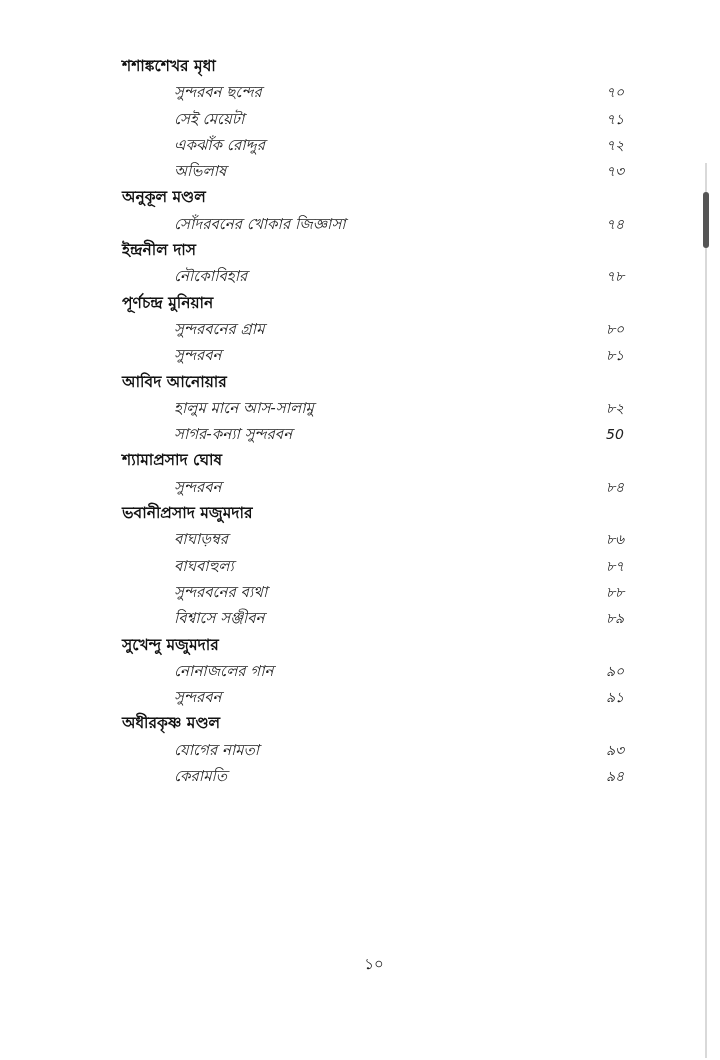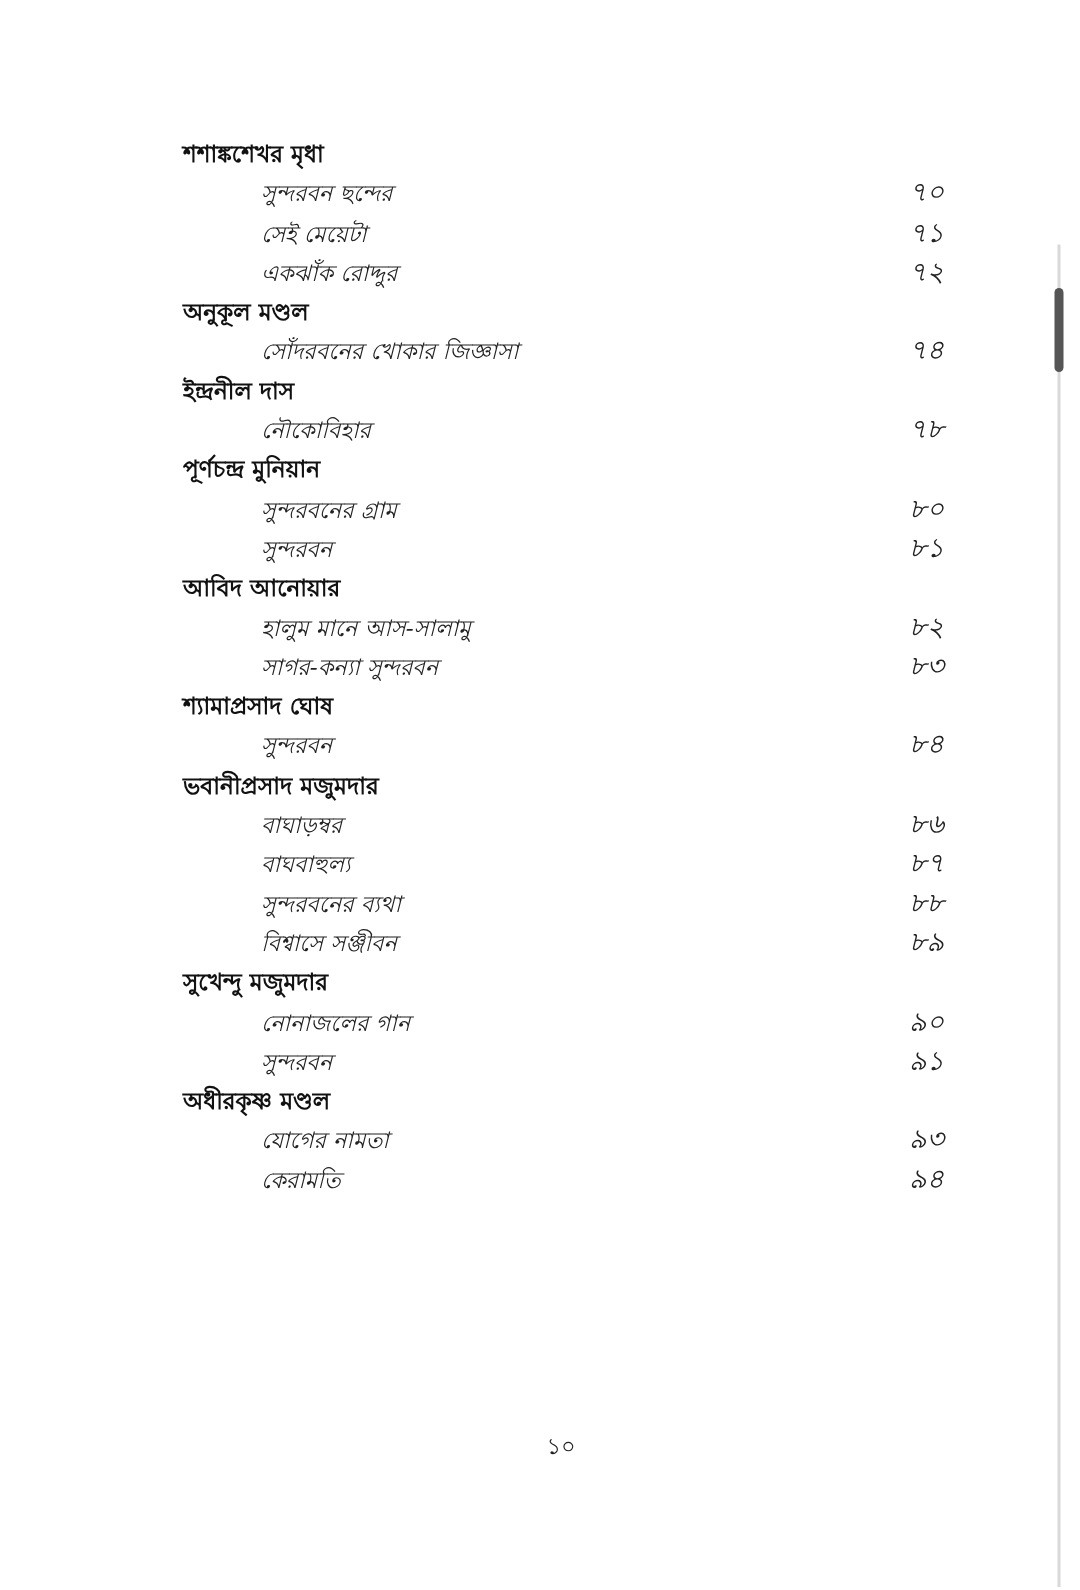--- a/index.html
+++ b/index.html
@@ -18,21 +18,20 @@
   .page {
     position: absolute;
     left: 0; top: 0;
     width: 720px; height: 1060px;
   }
   .toc {
     position: absolute;
     left: 122px;
     top: 53px;
     width: 510px;
-    margin-top: 37px;
   }
   .row {
     position: relative;
     height: 26.3px;
     line-height: 26.3px;
     white-space: nowrap;
   }
   .author {
     font-size: 15.5px;
     font-weight: bold;
@@ -42,21 +41,21 @@
     font-size: 15px;
     padding-left: 52px;
     color: #222;
     font-style: italic;
   }
   .poem .title { display: inline-block; }
   .poem .pg {
     position: absolute;
     left: 484px;
     top: 0;
-    font-size: 18px;
+    font-size: 14px;
     color: #222;
   }
   .footer-page {
     position: absolute;
     left: 0;
     width: 748px;
     top: 952px;
     text-align: center;
     font-size: 15px;
     color: #222;
@@ -93,20 +92,24 @@
     </div>
     <div class="row poem">
       <span class="title">সেই মেয়েটা</span>
       <span class="pg">৭১</span>
     </div>
 
     <div class="row poem">
       <span class="title">একঝাঁক রোদ্দুর</span>
       <span class="pg">৭২</span>
     </div>
+    <div class="row poem">
+      <span class="title">অভিলাষ</span>
+      <span class="pg">৭৩</span>
+    </div>
 
     <div class="row author">অনুকূল মণ্ডল</div>
     <div class="row poem">
       <span class="title">সোঁদরবনের খোকার জিজ্ঞাসা</span>
       <span class="pg">৭৪</span>
     </div>
 
     <div class="row author">ইন্দ্রনীল দাস</div>
     <div class="row poem">
       <span class="title">নৌকোবিহার</span>
@@ -123,21 +126,21 @@
       <span class="pg">৮১</span>
     </div>
 
     <div class="row author">আবিদ আনোয়ার</div>
     <div class="row poem">
       <span class="title">হালুম মানে আস-সালামু</span>
       <span class="pg">৮২</span>
     </div>
     <div class="row poem">
       <span class="title">সাগর-কন্যা সুন্দরবন</span>
-      <span class="pg">৮৩</span>
+      <span class="pg">50</span>
     </div>
 
     <div class="row author">শ্যামাপ্রসাদ ঘোষ</div>
     <div class="row poem">
       <span class="title">সুন্দরবন</span>
       <span class="pg">৮৪</span>
     </div>
 
     <div class="row author">ভবানীপ্রসাদ মজুমদার</div>
     <div class="row poem">

